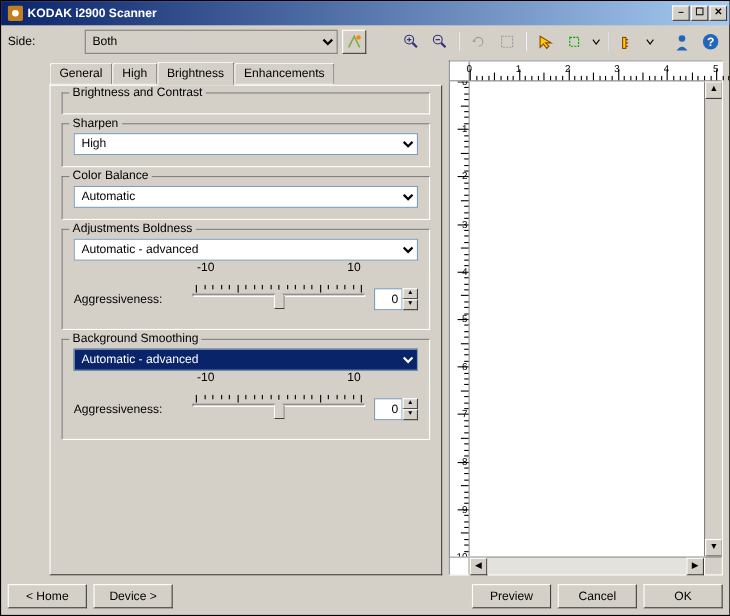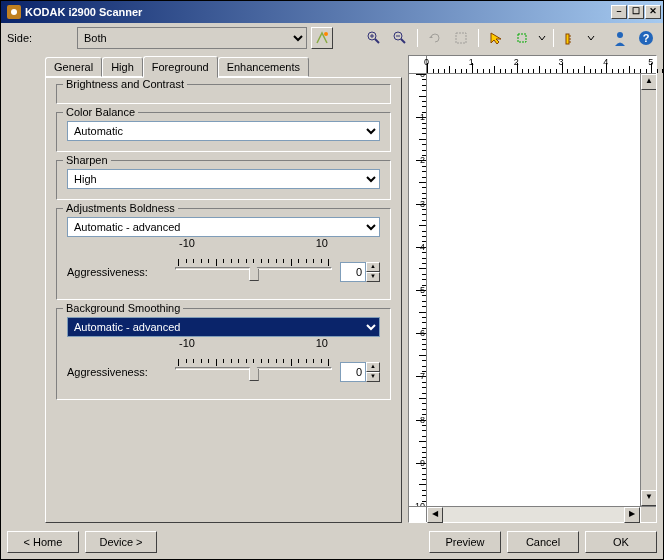--- a/index.html
+++ b/index.html
@@ -164,37 +164,37 @@
           </svg>
         </span>
     </div>
   </div>
 
   <div class="mainarea">
     <div class="leftcol">
       <div class="tabs">
         <div class="tab">General</div>
         <div class="tab">High</div>
-        <div class="tab active">Foreground</div>
+        <div class="tab active">Brightness</div>
         <div class="tab">Enhancements</div>
       </div>
       <div class="tabpanel">
 
         <div class="group">
           <span class="legend">Brightness and Contrast</span>
         </div>
 
         <div class="group">
+          <span class="legend">Sharpen</span>
+          <select class="fullselect"><option>High</option></select>
+        </div>
+
+        <div class="group">
           <span class="legend">Color Balance</span>
           <select class="fullselect"><option>Automatic</option></select>
-        </div>
-
-        <div class="group">
-          <span class="legend">Sharpen</span>
-          <select class="fullselect"><option>High</option></select>
         </div>
 
         <div class="group">
           <span class="legend">Adjustments Boldness</span>
           <select class="fullselect"><option>Automatic - advanced</option></select>
           <div class="sliderrow">
             <span class="lbl">Aggressiveness:</span>
             <div class="sliderwrap">
               <div class="ticklabels">
                   <span>-10</span>

